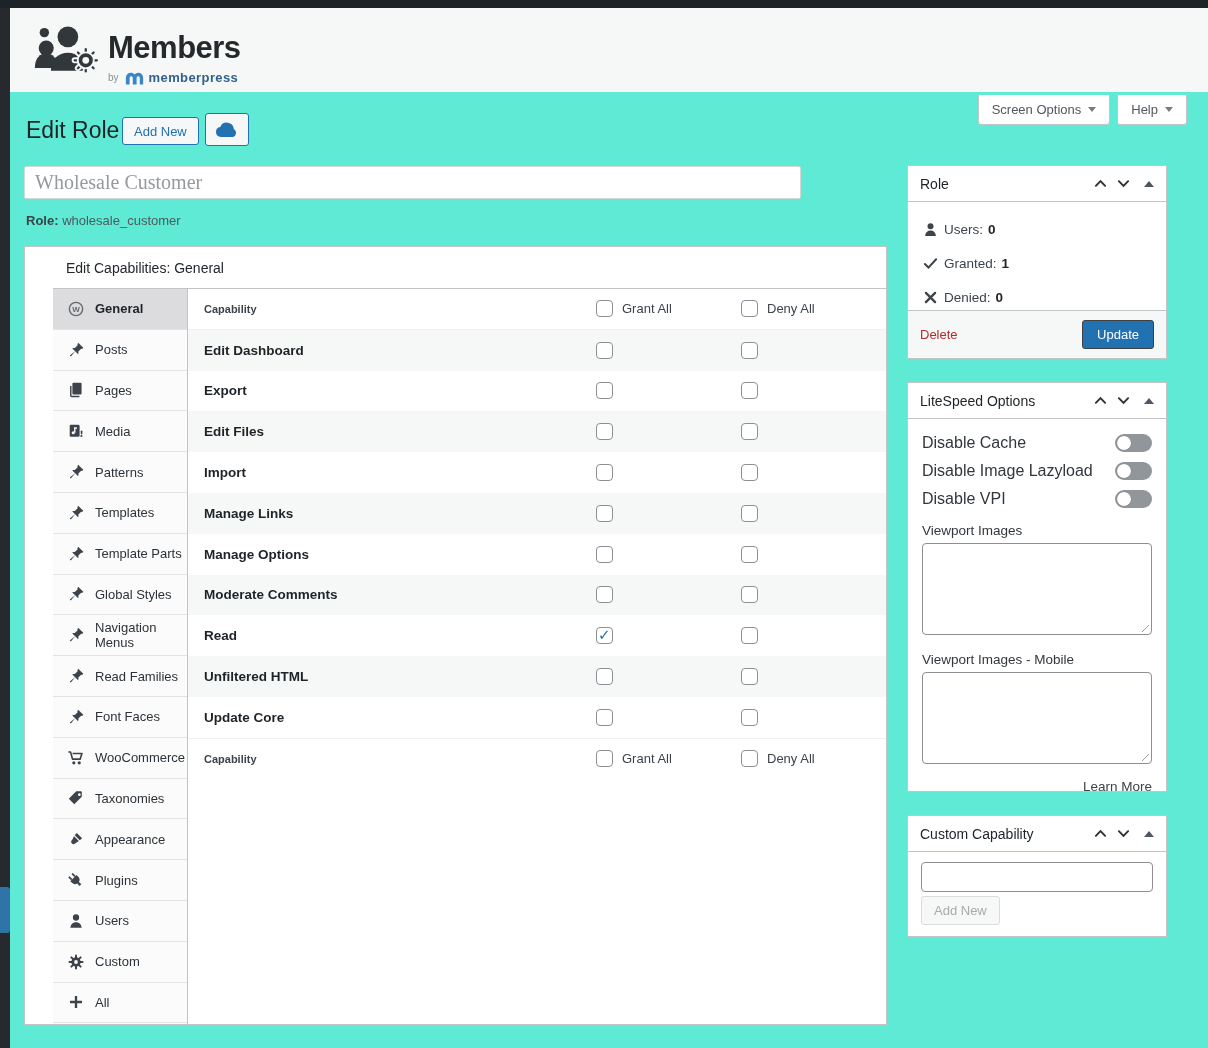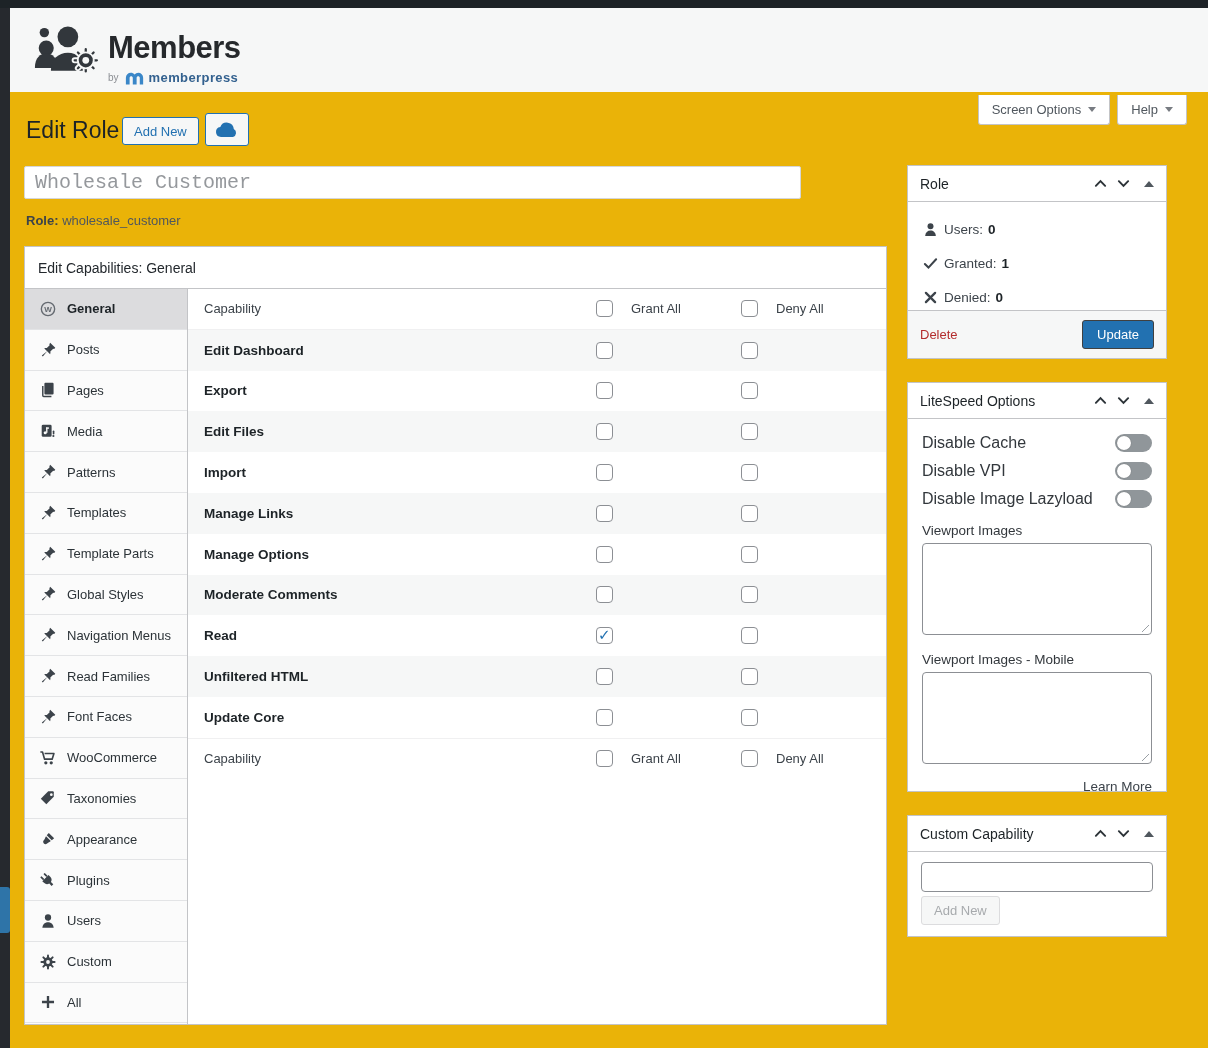--- a/index.html
+++ b/index.html
@@ -1,19 +1,19 @@
 <!DOCTYPE html>
 <html><head>
 <meta charset="utf-8">
 <title>Edit Role</title>
 <style>
   * { margin:0; padding:0; box-sizing:border-box; }
   html,body { width:1208px; height:1048px; }
   body { font-family:"Liberation Sans","DejaVu Sans",sans-serif; background:#f0f0f1; color:#3c434a; font-size:13px; }
-  .stage { position:relative; width:1208px; height:1048px; overflow:hidden; background:#eab308; }
+  .stage { position:relative; width:1208px; height:1048px; overflow:hidden; background:#5eead4; }
 
   
   .adminbar { position:absolute; left:0; top:0; width:1208px; height:8px; background:#1d2327; }
   .leftstrip { position:absolute; left:0; top:8px; width:10px; height:1040px; background:#26292e; }
   .strip-handle { position:absolute; left:0; top:887px; width:10px; height:46px; background:#2e74a8; border-radius:0 3px 3px 0; }
 
   
   .pheader { position:absolute; left:10px; top:8px; width:1198px; height:84px; background:#f6f7f7; }
   .logo-row { position:absolute; left:24px; top:16px; display:flex; align-items:flex-start; }
   .logo-mark { width:64px; height:52px; color:#32373c; }
@@ -27,42 +27,42 @@
   .meta-tab { background:#fff; border:1px solid #c3c4c7; border-top:none; border-radius:0 0 3px 3px; height:30px; padding:0 13px; display:flex; align-items:center; gap:7px; color:#50575e; cursor:pointer; }
   .caret-down { width:0; height:0; border-left:4.5px solid transparent; border-right:4.5px solid transparent; border-top:5px solid #787c82; }
 
   
   .page-title { position:absolute; left:26px; top:116px; font-size:23px; font-weight:400; color:#1d2327; line-height:1.3; }
   .btn-addnew { position:absolute; left:122px; top:117px; height:28px; padding:0 11px; background:#f6f7f7; border:1px solid #2271b1; border-radius:3px; color:#2271b1; font-size:13px; display:flex; align-items:center; cursor:pointer; }
   .btn-cloud { position:absolute; left:205px; top:113px; width:44px; height:33px; background:#f6f7f7; border:1px solid #2271b1; border-radius:3px; display:flex; align-items:center; justify-content:center; cursor:pointer; }
   .btn-cloud svg { width:24px; height:17px; }
 
   
-  .role-name-input { position:absolute; left:24px; top:166px; width:777px; height:33px; background:#fff; border:1px solid #d5d6d8; border-radius:2px; padding:0 10px; font-size:20px; color:#95989c; font-family:Liberation Mono, monospace; }
+  .role-name-input { position:absolute; left:24px; top:166px; width:777px; height:33px; background:#fff; border:1px solid #d5d6d8; border-radius:2px; padding:0 10px; font-size:20px; color:#95989c; font-family:Liberation Serif, serif; }
   .role-slug-line { position:absolute; left:26px; top:213px; font-size:13px; color:#50575e; }
   .role-slug-line b { color:#3c434a; }
 
   
-  .capbox { position:absolute; left:24px; top:246px; width:863px; height:779px; background:#fff; border:1px solid #c3c4c7; }
+  .capbox { position:absolute; left:24px; top:246px; width:863px; height:779px; background:#fff; border:1px solid #c3c4c7;padding-left:28px; }
   .capbox-header { height:42px; display:flex; align-items:center; padding:0 13px; border-bottom:1px solid #c3c4c7; font-size:14px; color:#23282d; }
   .capbody { display:flex; height:735px; }
   .captabs { width:171px; border-right:1px solid #c3c4c7; background:#fbfbfb; }
   .tab { height:40.8px; display:flex; align-items:center; gap:10px; padding-left:14px; border-bottom:1px solid #e3e4e6; cursor:pointer; color:#2c3338; }
   .tab svg { width:18px; height:18px; flex:none; color:#3c434a; }
   .tab.active { background:#dcdcde; font-weight:bold; color:#1d2327; }
   .tab .wp-ic { color:#646970; }
 
   .captable { flex:1; }
   .trow { display:flex; align-items:center; height:40.8px; padding-left:16px; }
   .trow:nth-child(even) { background:#f6f7f7; }
   .trow.headrow { background:#fff; border-bottom:1px solid #f0f0f1; }
   .trow.footrow { background:#fff; border-top:1px solid #f0f0f1; }
   .trow .lbl { width:392px; color:#1d2327; font-weight:bold; font-size:13.5px; }
-  .trow.headrow .lbl, .trow.footrow .lbl { font-weight:normal; color:#3c434a; font-size:13px; }
-  .cbcol { display:flex; align-items:center; gap:18px; width:145px; }
+  .trow.headrow .lbl, .trow.footrow .lbl { font-weight:bold; color:#3c434a; font-size:11px; }
+  .cbcol { display:flex; align-items:center; gap:9px; width:145px; }
   .checkbox { width:17px; height:17px; background:#fff; border:1px solid #8c8f94; border-radius:4px; cursor:pointer; position:relative; flex:none; }
   .checkbox .mark { display:none; position:absolute; left:1px; top:-2px; color:#2271b1; font-size:15px; font-weight:bold; font-family:"DejaVu Sans",sans-serif; }
   .checkbox.checked .mark { display:block; }
 
   
   .panel { position:absolute; left:907px; width:260px; background:#fff; border:1px solid #c3c4c7; }
   .panel-h { height:36px; display:flex; align-items:center; padding:0 12px; border-bottom:1px solid #c3c4c7; }
   .panel-h .ptitle { flex:1; font-size:14px; color:#1d2327; }
   .pctl { display:flex; align-items:center; gap:10px; }
   .pctl svg { width:13px; height:13px; color:#2c3338; cursor:pointer; }
@@ -528,27 +528,27 @@
       </span>
     </div>
     <div class="lite-body">
       <div class="toggle-row">
         <span class="tlabel">Disable Cache</span>
         <span class="switch">
             <span class="knob"></span>
           </span>
       </div>
       <div class="toggle-row">
-        <span class="tlabel">Disable VPI</span>
+        <span class="tlabel">Disable Image Lazyload</span>
         <span class="switch">
             <span class="knob"></span>
           </span>
       </div>
       <div class="toggle-row">
-        <span class="tlabel">Disable Image Lazyload</span>
+        <span class="tlabel">Disable VPI</span>
         <span class="switch">
             <span class="knob"></span>
           </span>
       </div>
       <div class="ta-label">Viewport Images</div>
       <textarea class="ta" style=""></textarea>
       <div class="ta-label" style="margin-top:14px">Viewport Images - Mobile</div>
       <textarea class="ta" style=""></textarea>
       <div class="learn-more">Learn More</div>
     </div>

